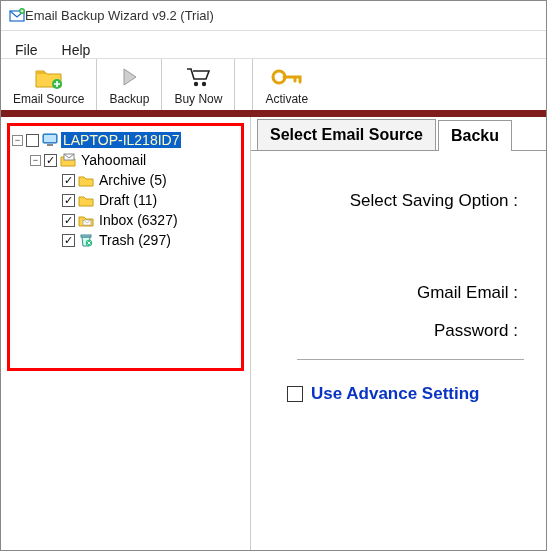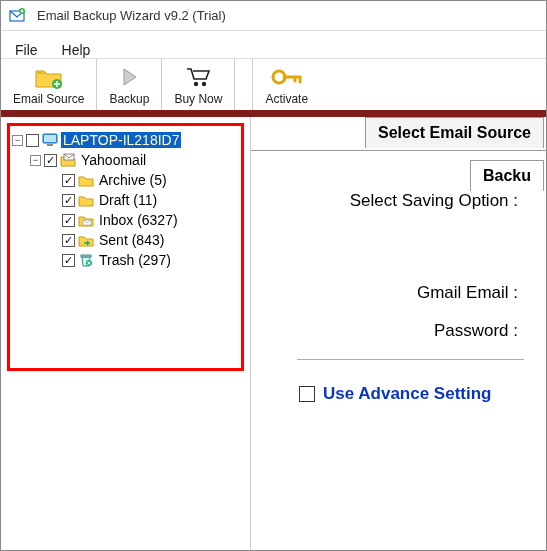--- a/index.html
+++ b/index.html
@@ -14,21 +14,21 @@
     overflow: hidden;
     border: 1px solid #888;
   }
   .titlebar {
     display: flex;
     align-items: center;
     height: 30px;
     padding: 0 8px;
     background: #fff;
     border-bottom: 1px solid #ddd;
-    gap: 12px;
+    gap: 0;
   }
   .title-icon svg { display: block; }
   .title-text { font-size: 13px; color: #333; }
   .menubar {
     display: flex;
     align-items: flex-end;
     height: 28px;
     padding: 0 14px;
     gap: 24px;
     border-bottom: 1px solid #ddd;
@@ -106,53 +106,52 @@
     padding: 0;
     overflow: hidden;
   }
   .tabs {
     display: flex;
     align-items: flex-end;
     height: 34px;
     border-bottom: 1px solid #999;
     padding-left: 6px;
     gap: 0;
-    flex-direction: column;
   }
   .tab {
     padding: 6px 12px 6px 12px;
     font-size: 16px;
     font-weight: bold;
     border: 1px solid #999;
     border-bottom: none;
     background: #eee;
     margin-right: 2px;
     cursor: pointer;
   }
   .tab.inactive { background: #f3f3f3; }
-  .tab.active { background: #fff; position: relative; top: 12px; }
+  .tab.active { background: #fff; position: relative; top: 1px; }
   .panel {
     padding: 18px 22px 8px 20px;
     font-size: 17px;
   }
   .panel .lbl-row {
     display: flex;
     justify-content: flex-end;
     padding-right: 6px;
     margin-bottom: 18px;
   }
   .panel .hr {
     border-top: 1px solid #aaa;
     margin: 12px 0 16px 26px;
   }
   .adv-row {
     display: flex;
     align-items: center;
     gap: 8px;
-    margin-left: 28px;
+    margin-left: 16px;
     margin-top: 24px;
   }
   .adv-cb {
     width: 16px; height: 16px;
     border: 1px solid #333;
     background: #fff;
   }
   .adv-label {
     color: #0a35c4;
     font-weight: bold;
@@ -280,31 +279,20 @@
         <span class="node-icon">
           <svg width="16" height="13" viewBox="0 0 16 13">
               <path d="M1 3 L6 3 L8 5 L15 5 L15 12 L1 12 Z" fill="#ffd24a" stroke="#caa017"></path>
               <rect x="5" y="6" width="8" height="5" fill="#fff" stroke="#888" stroke-width="0.5"></rect>
               <path d="M5 6 L9 9 L13 6" stroke="#888" fill="none" stroke-width="0.5"></path>
             </svg>
         </span>
         <span class="node-label">Inbox (6327)</span>
       </div>
 
-      <div class="tree-row indent2">
-        <span class="exp-spacer"></span>
-        <span class="cb checked"></span>
-        <span class="node-icon">
-          <svg width="16" height="13" viewBox="0 0 16 13">
-              <path d="M1 3 L6 3 L8 5 L15 5 L15 12 L1 12 Z" fill="#ffd24a" stroke="#caa017"></path>
-              <path d="M6 9 L10 9 M9 7 L11 9 L9 11" stroke="#2a7" stroke-width="1.4" fill="none"></path>
-            </svg>
-        </span>
-        <span class="node-label">Sent (843)</span>
-      </div>
 
       <div class="tree-row indent2">
         <span class="exp-spacer"></span>
         <span class="cb checked"></span>
         <span class="node-icon">
           <svg width="14" height="14" viewBox="0 0 14 14">
               <path d="M3 4 L11 4 L10 13 L4 13 Z" fill="#cfe" stroke="#489"></path>
               <rect x="2" y="2" width="10" height="2" fill="#9cc" stroke="#489"></rect>
               <circle cx="10" cy="10" r="3.2" fill="#3b8"></circle>
               <path d="M8.5 8.5 L11.5 11.5 M11.5 8.5 L8.5 11.5" stroke="#fff" stroke-width="1"></path>

